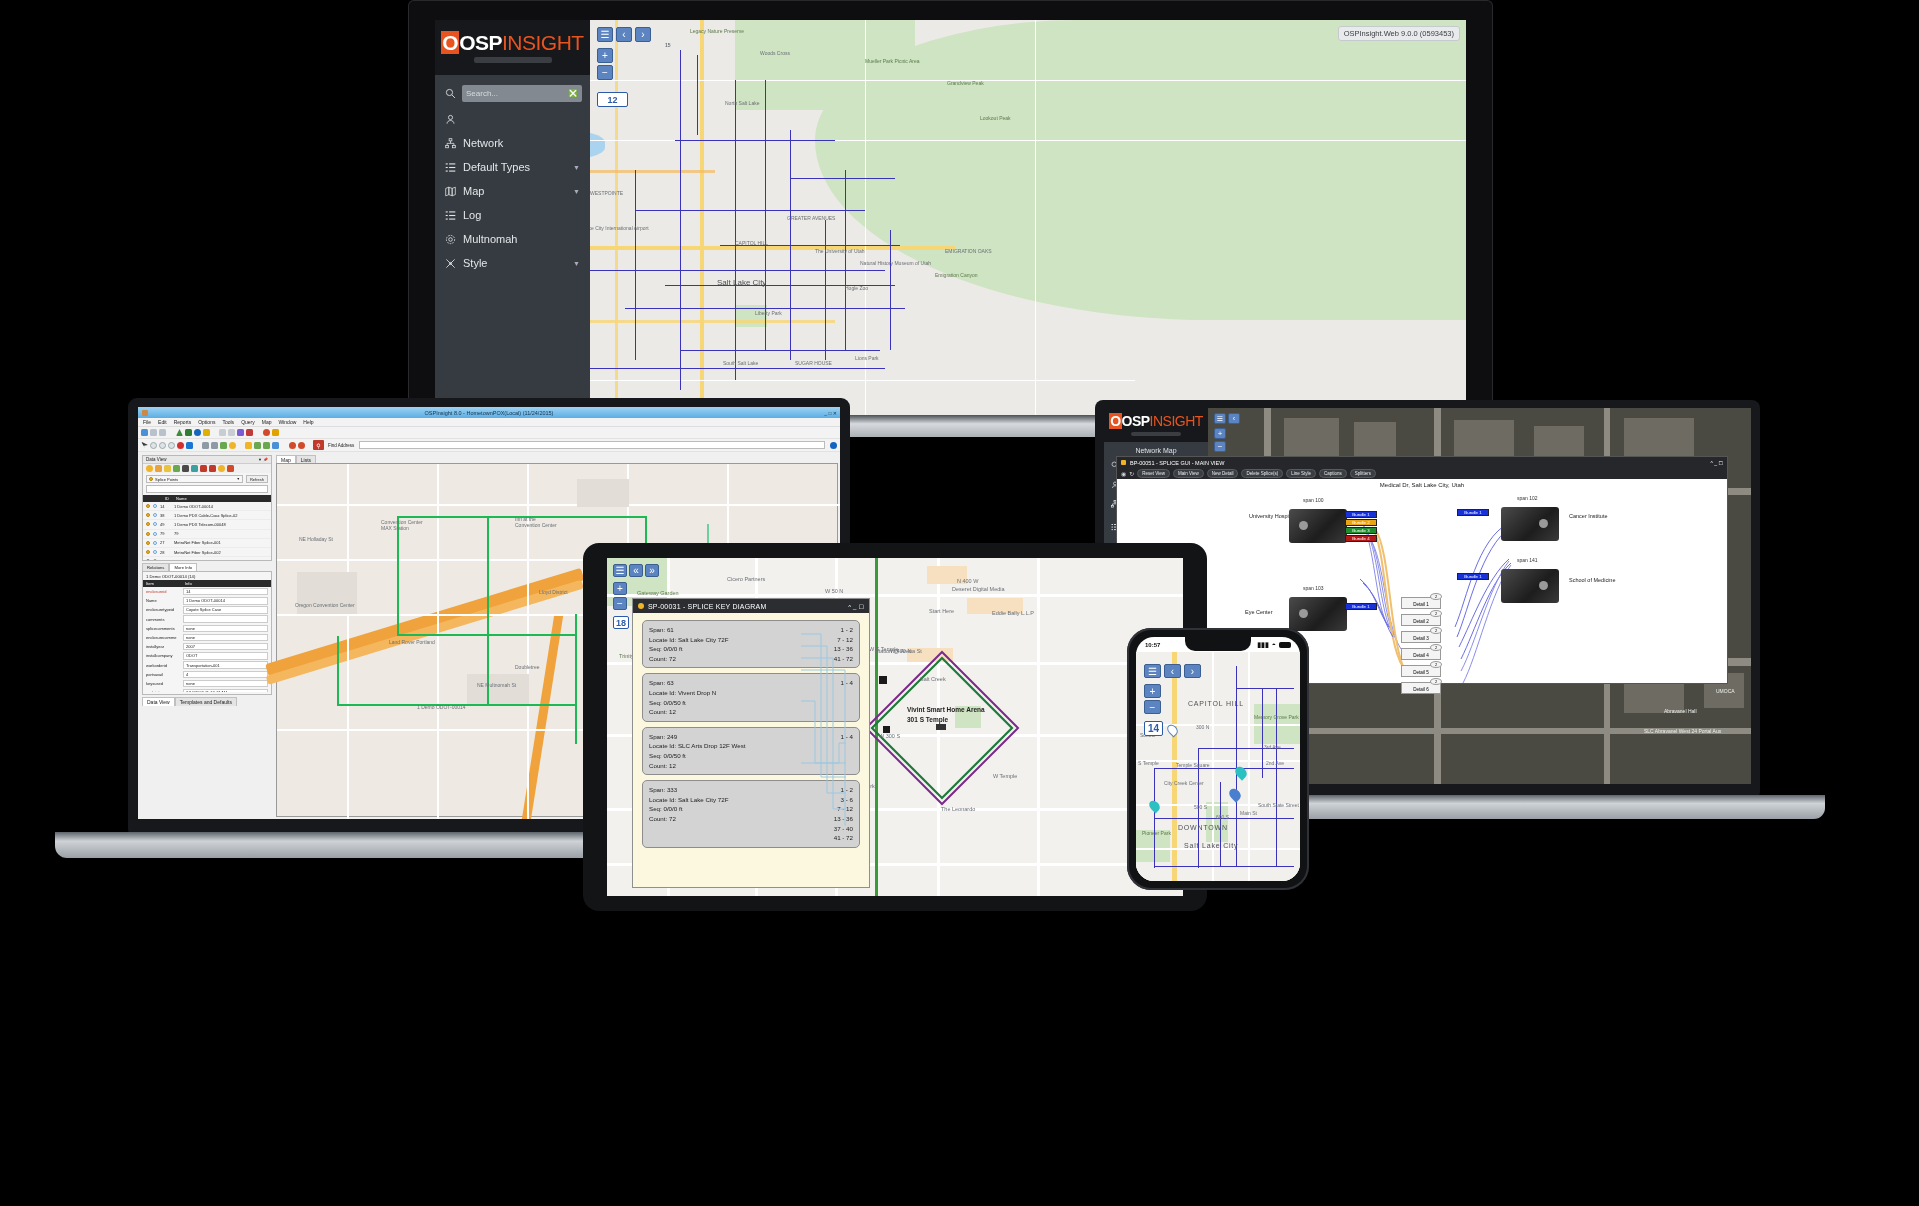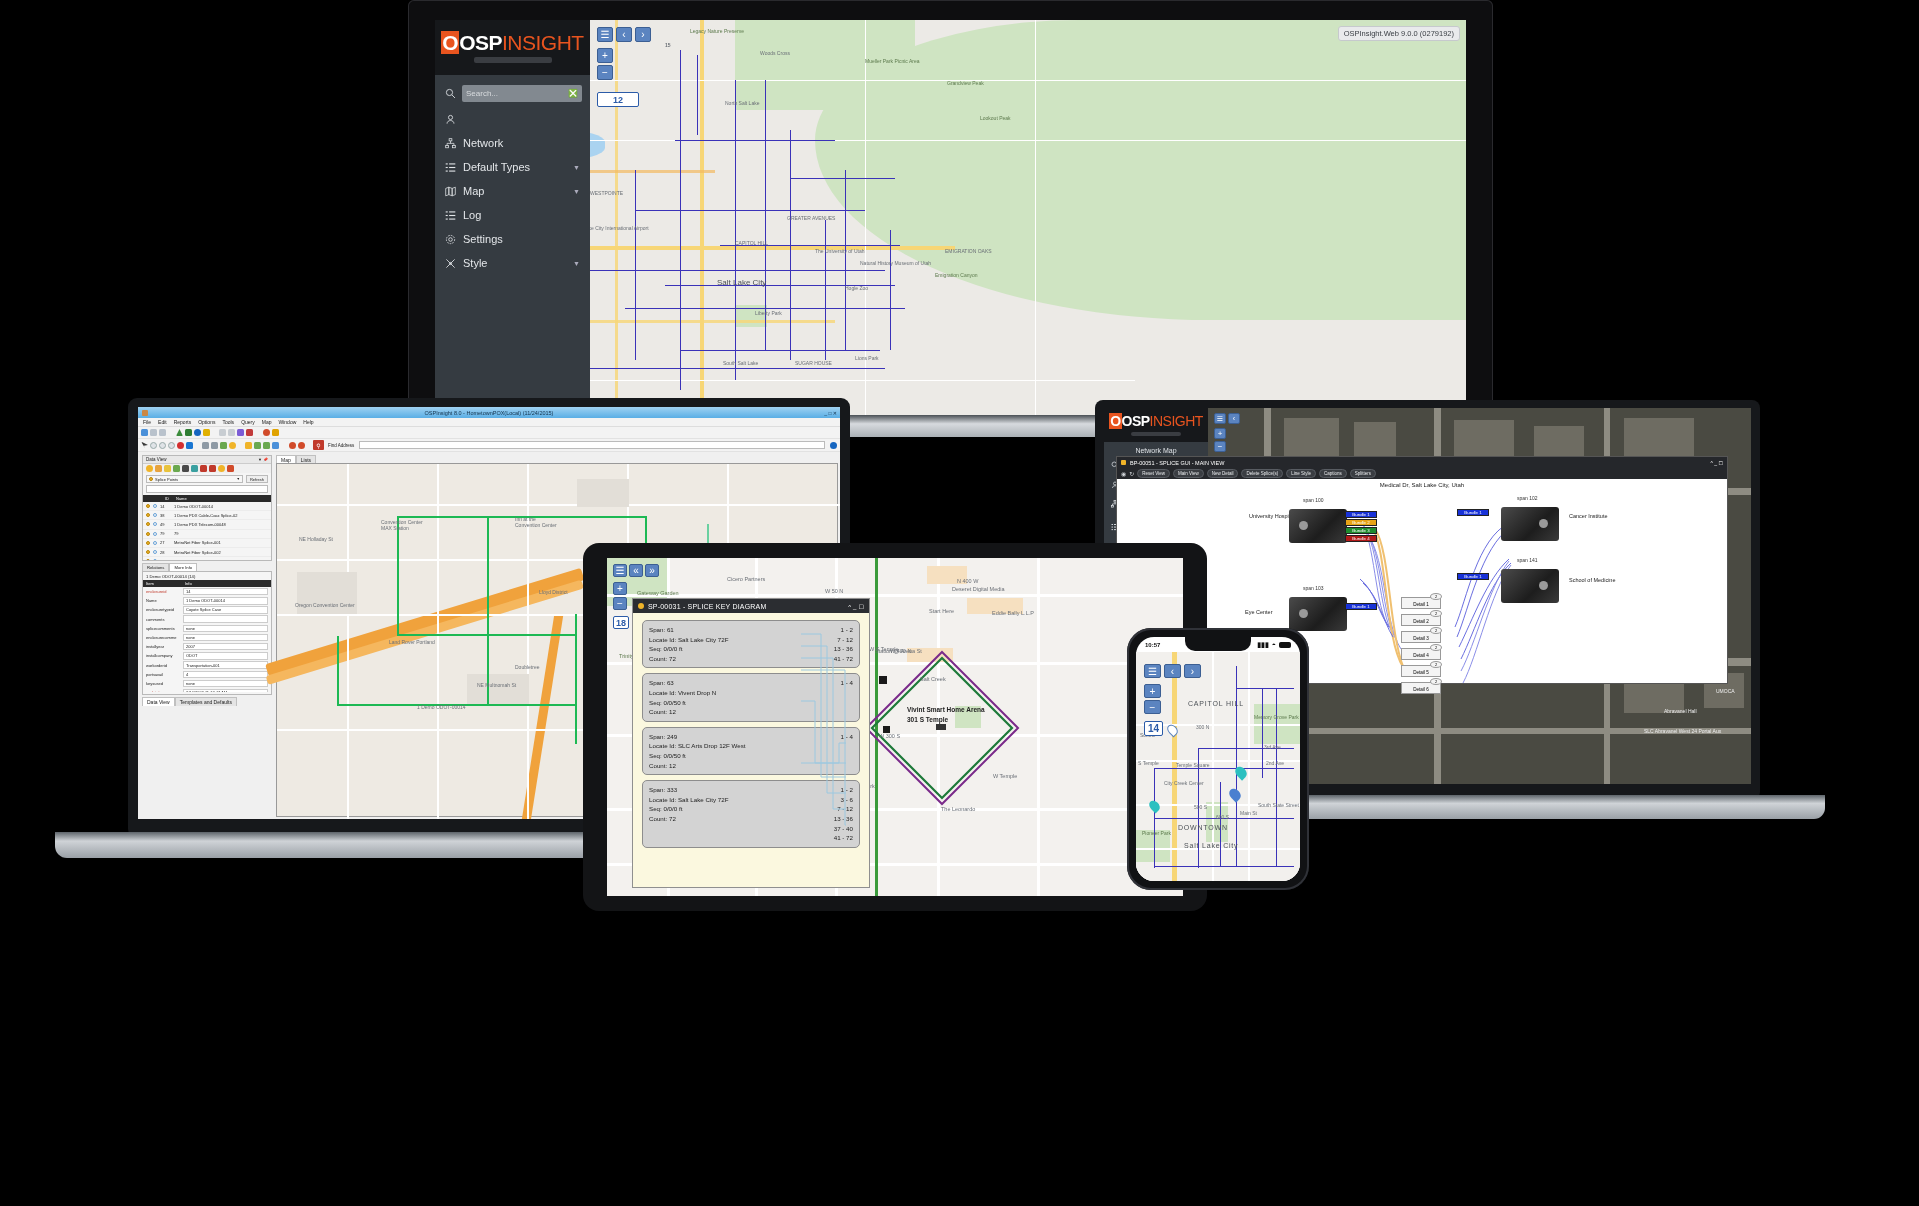--- a/index.html
+++ b/index.html
@@ -306,21 +306,21 @@
               </g>
           </svg>
           <span>Log</span>
         </div>
 
         <div class="web-nav-item">
           <svg class="icon-sq" viewBox="0 0 16 16">
             <circle cx="8" cy="8" r="2.6" fill="none" stroke="#e3e6e9" stroke-width="1.2"></circle>
             <circle cx="8" cy="8" r="6" fill="none" stroke="#e3e6e9" stroke-width="1.2" stroke-dasharray="2.4 1.6"></circle>
           </svg>
-          <span>Settings</span>
+          <span>Multnomah</span>
         </div>
 
         <div class="web-nav-item">
           <svg class="icon-sq" viewBox="0 0 16 16">
             <g stroke="#e3e6e9" stroke-width="1.2" fill="none">
               <path d="M2 2l12 12M14 2L2 14"></path>
                 <circle cx="8" cy="8" r="1.6"></circle>
             </g>
           </svg>
           <span>Style</span>
@@ -330,23 +330,23 @@
 
       <div class="mapctl" style="left:162px;top:7px;display:flex;gap:3px;">
         <div class="mc-btn">☰</div>
         <div class="mc-btn">‹</div>
         <div class="mc-btn">›</div>
       </div>
       <div class="mapctl" style="left:162px;top:28px;">
         <div class="mc-btn">+</div>
         <div class="mc-btn" style="margin-top:2px;">−</div>
       </div>
-      <div class="mapctl mc-btn mc-num" style="left:162px;top:72px;width:42px;">12</div>
-
-      <div class="ver-badge">OSPInsight.Web 9.0.0 (0279192)</div>
+      <div class="mapctl mc-btn mc-num" style="left:162px;top:72px;width:31px;">12</div>
+
+      <div class="ver-badge">OSPInsight.Web 9.0.0 (0593453)</div>
     </div>
   </div>
   <div id="monitor-stand"></div>
 
   <div class="device" id="laptopL">
     <div class="lid"></div>
     <div class="screen">
       <div class="win">
 
         <div class="win-title">

